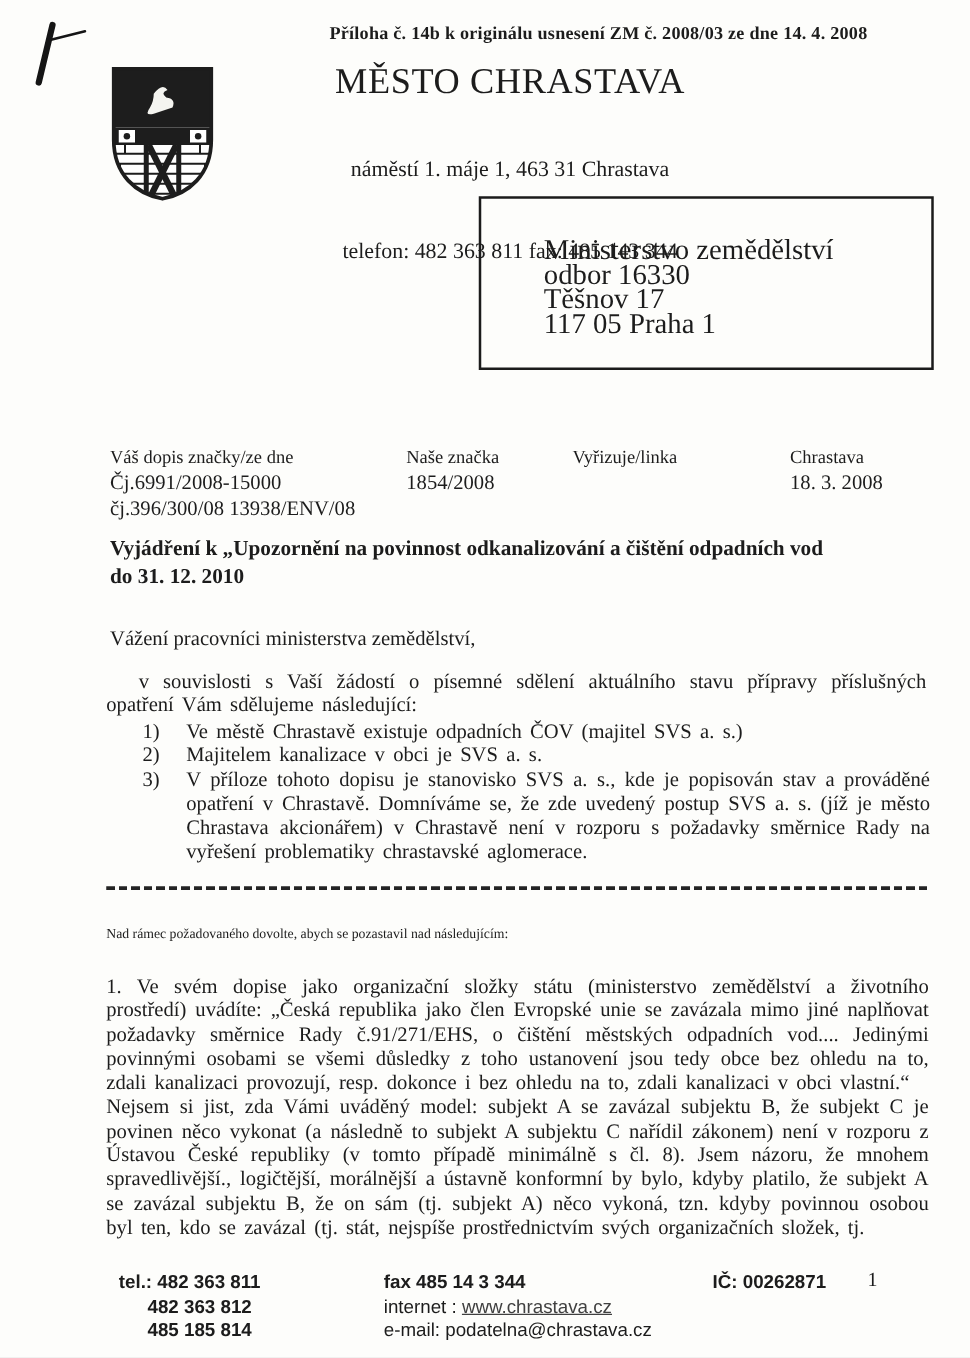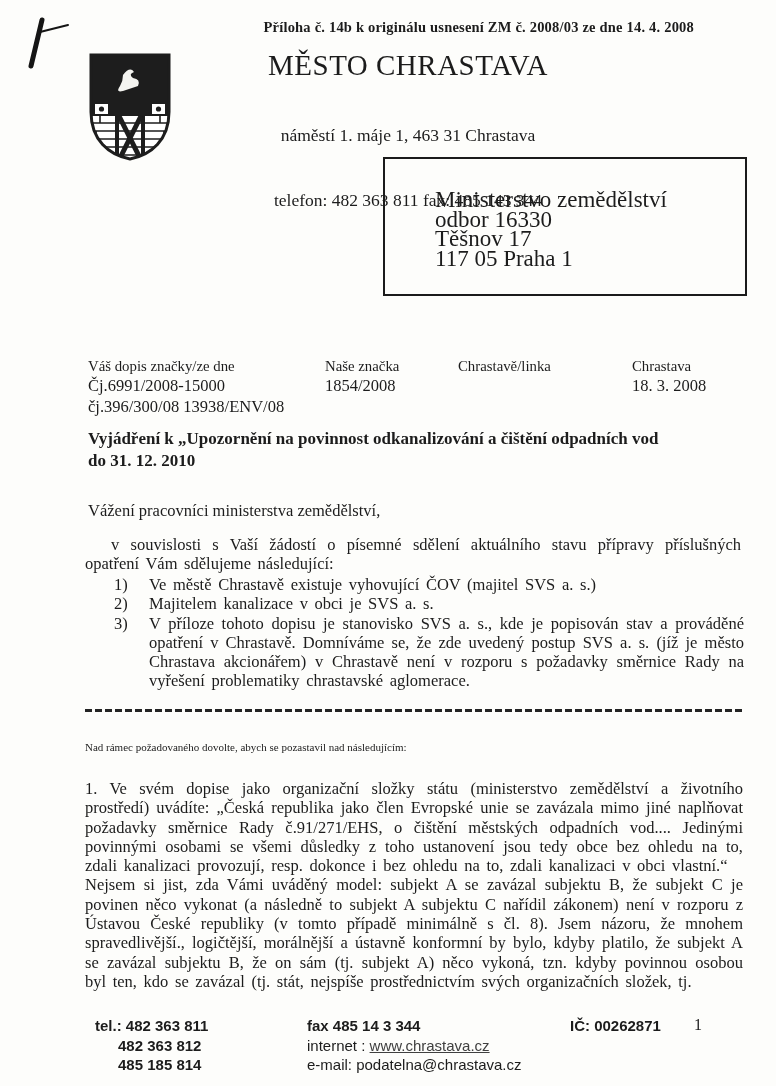--- a/index.html
+++ b/index.html
@@ -147,40 +147,40 @@
   <div class="abs ref-c1">
     <div class="ref-label">Váš dopis značky/ze dne</div>
     <div class="ref-value">Čj.6991/2008-15000</div>
     <div class="ref-value">čj.396/300/08 13938/ENV/08</div>
   </div>
   <div class="abs ref-c2">
     <div class="ref-label">Naše značka</div>
     <div class="ref-value">1854/2008</div>
   </div>
   <div class="abs ref-c3">
-    <div class="ref-label">Chrastavě/linka</div>
+    <div class="ref-label">Vyřizuje/linka</div>
   </div>
   <div class="abs ref-c4">
     <div class="ref-label">Chrastava</div>
     <div class="ref-value">18. 3. 2008</div>
   </div>
 
   <div class="abs subject">
     <div>Vyjádření k „Upozornění na povinnost odkanalizování a čištění odpadních vod</div>
     <div>do 31. 12. 2010</div>
   </div>
 
   <div class="abs intro body-text">v souvislosti s Vaší žádostí o písemné sdělení aktuálního stavu přípravy příslušných opatření Vám sdělujeme následující:</div>
 
   <div class="abs salutation">Vážení pracovníci ministerstva zemědělství,</div>
 
   <div class="abs list body-text">
     <div class="list-item">
       <span class="num">1)</span>
-      <span class="txt">Ve městě Chrastavě existuje vyhovující ČOV (majitel SVS a. s.)</span>
+      <span class="txt">Ve městě Chrastavě existuje odpadních ČOV (majitel SVS a. s.)</span>
     </div>
     <div class="list-item">
       <span class="num">2)</span>
       <span class="txt">Majitelem kanalizace v obci je SVS a. s.</span>
     </div>
     <div class="list-item">
       <span class="num">3)</span>
       <span class="txt">V příloze tohoto dopisu je stanovisko SVS a. s., kde je popisován stav a prováděné opatření v Chrastavě. Domníváme se, že zde uvedený postup SVS a. s. (jíž je město Chrastava akcionářem) v Chrastavě není v rozporu s požadavky směrnice Rady na vyřešení problematiky chrastavské aglomerace.</span>
     </div>
   </div>

